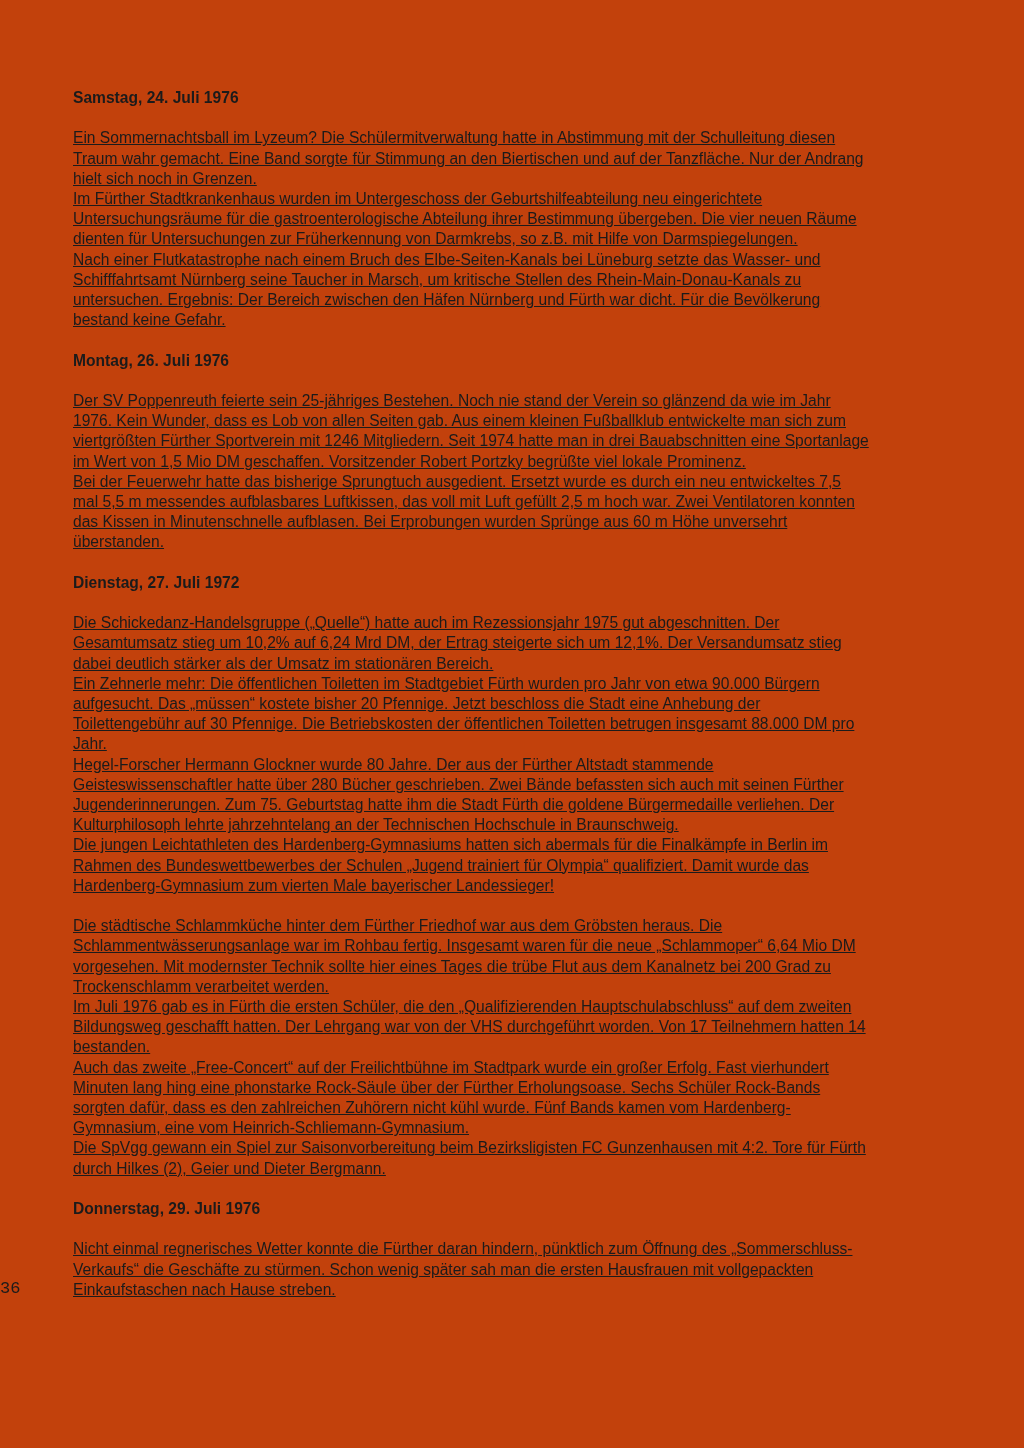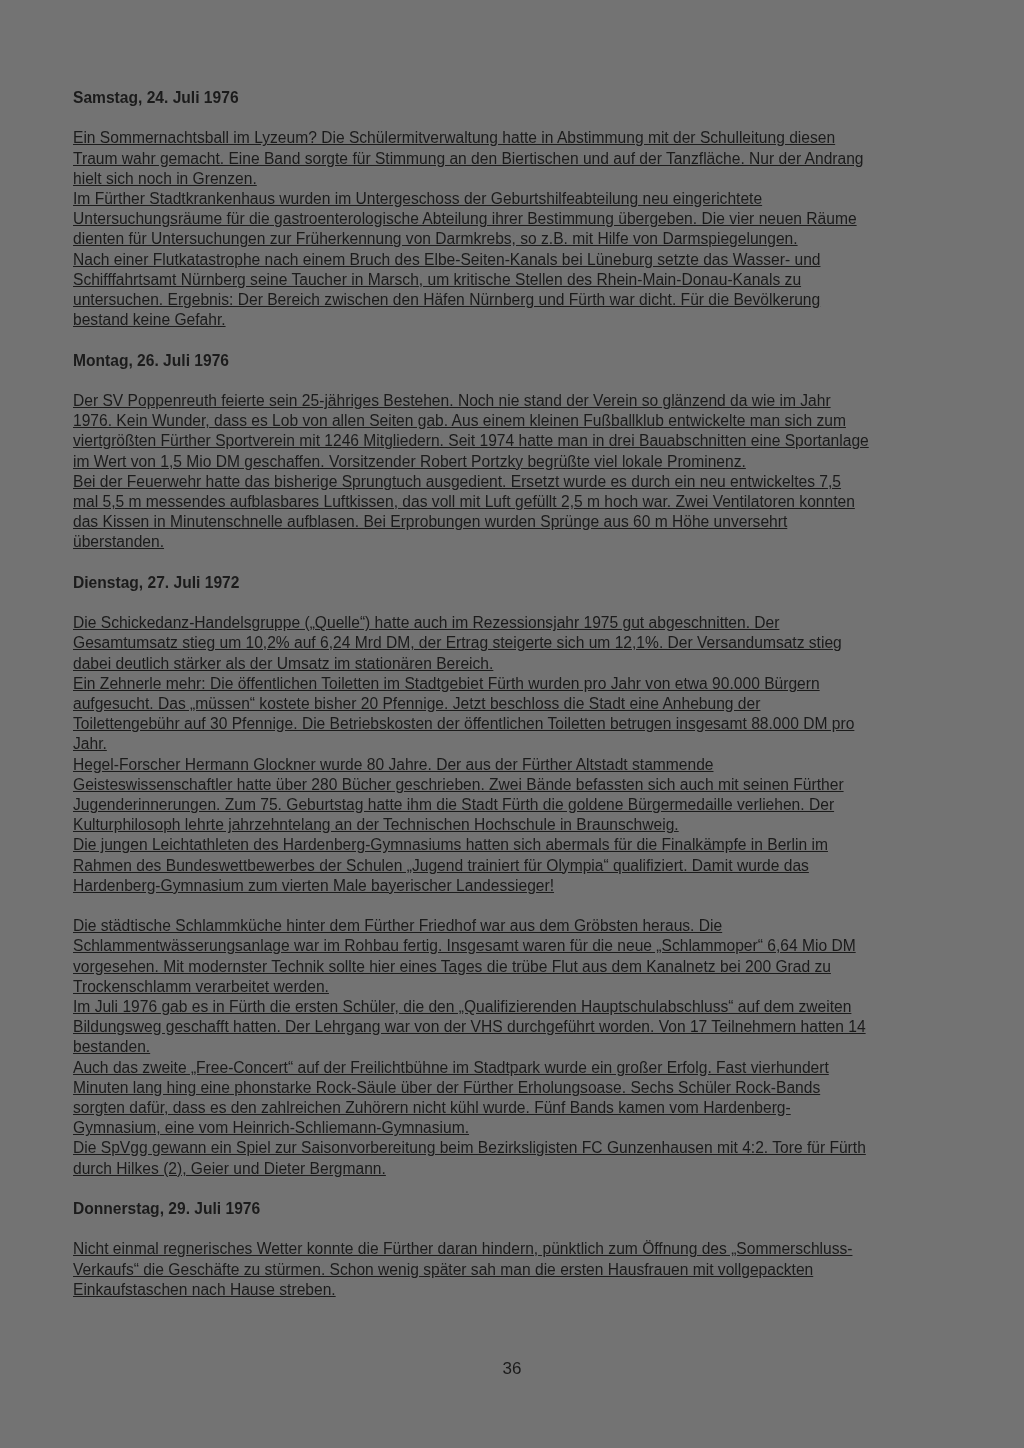--- a/index.html
+++ b/index.html
@@ -4,21 +4,21 @@
 <style>
   html, body {
     margin: 0;
     padding: 0;
     background: #ffffff;
   }
   .page {
     position: relative;
     width: 1024px;
     height: 1448px;
-    background: #737373;
+    background: #c2410c;
     font-family: "Liberation Sans", sans-serif;
     color: #1b1b1b;
     overflow: hidden;
   }
   .content {
     position: absolute;
     left: 73px;
     top: 88px;
     width: 902px;
     font-size: 15.6px;
@@ -32,25 +32,24 @@
     padding: 0;
   }
   .body-text {
     white-space: pre-line;
     margin: 0 0 20.2px 0;
     padding: 0;
     text-decoration: underline;
   }
   .page-number {
     position: absolute;
-    top: 1358px;
+    top: 1278px;
     left: 0;
     width: 100%;
-    text-align: center;
-    font-family: Liberation Sans, sans-serif;
+    font-family: Liberation Mono, monospace;
     font-size: 17px;
     line-height: 22px;
     color: #1b1b1b;
   }
 </style>
 </head>
 <body>
 
 <div class="page">
   <div class="content">

